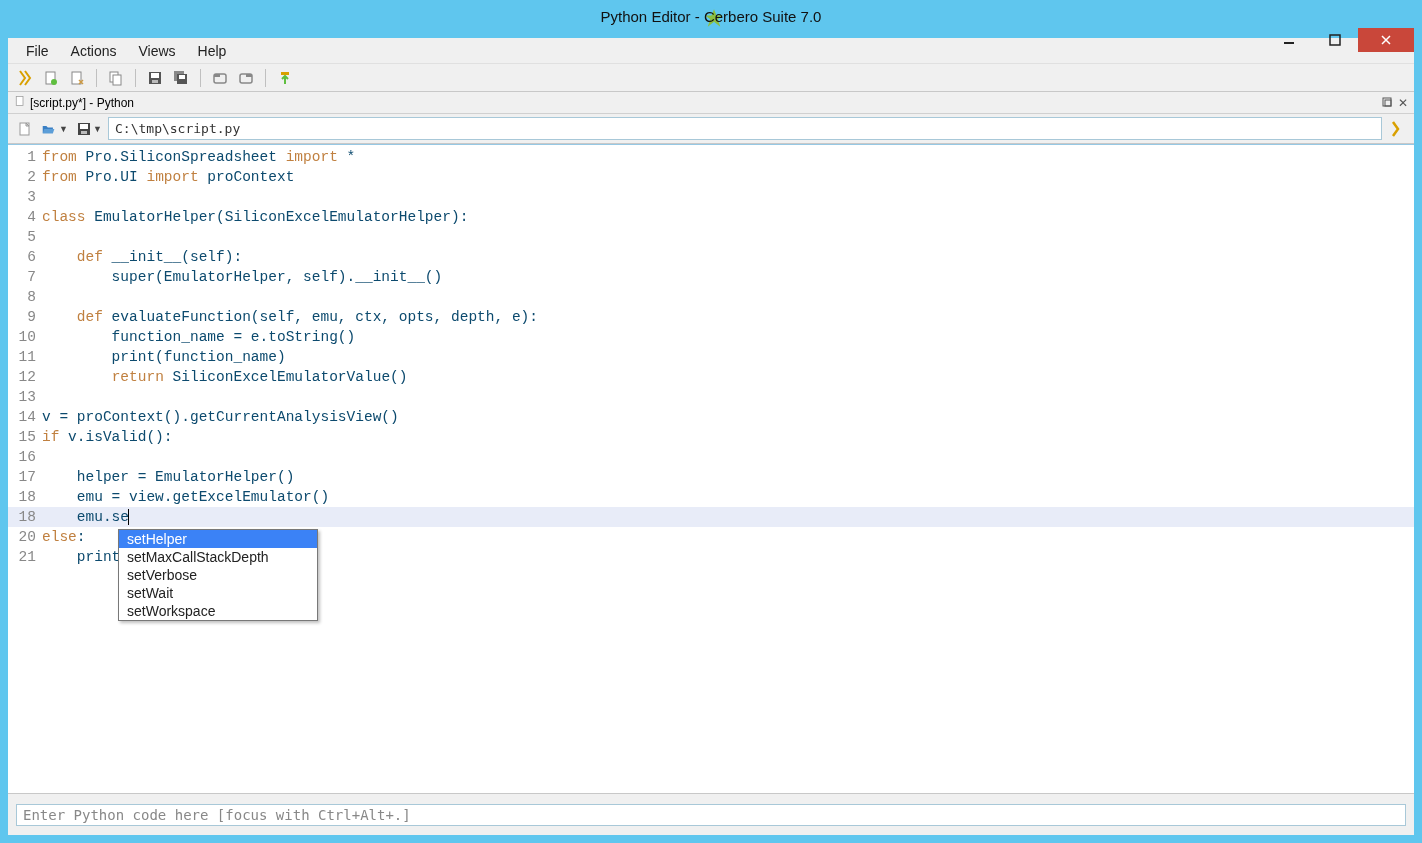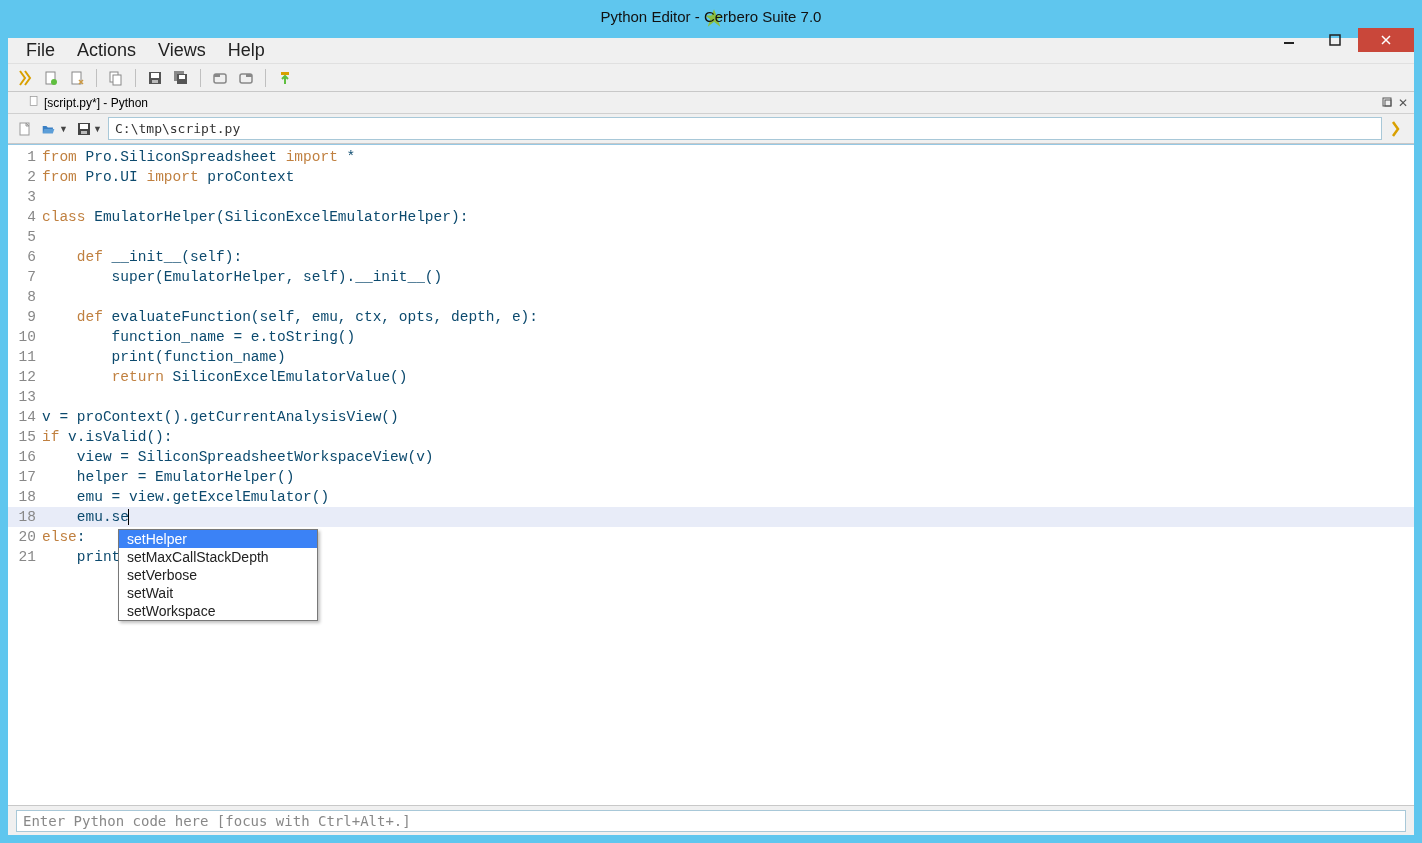--- a/index.html
+++ b/index.html
@@ -63,21 +63,21 @@
   width: 56px;
   font-size: 14px;
 }
 .menubar {
   height: 26px;
   background: #f0f0f0;
   display: flex;
   align-items: center;
   gap: 2px;
   padding: 0 8px;
-  font-size: 18px;
+  font-size: 14px;
   color: #222;
   border-bottom: 1px solid #e0e0e0;
 }
 .menubar .menu-item {
   padding: 2px 10px;
 }
 .toolbar {
   height: 28px;
   background: #f0f0f0;
   border-bottom: 1px solid #c8c8c8;
@@ -100,21 +100,21 @@
   justify-content: center;
   border-radius: 2px;
 }
 .tool-btn svg { width: 16px; height: 16px; }
 .doc-tab-bar {
   height: 22px;
   background: #f0f0f0;
   display: flex;
   align-items: center;
   border-bottom: 1px solid #d0d0d0;
-  padding-left: 20px;
+  padding-left: 6px;
   position: relative;
   font-size: 12px;
 }
 .doc-tab-bar .right-controls {
   margin-left: auto;
   display: flex;
   gap: 6px;
   padding-right: 6px;
   color: #555;
 }
@@ -186,21 +186,21 @@
 }
 .autocomplete .item {
   padding: 1px 8px;
   color: #222;
 }
 .autocomplete .item.selected {
   background: #3b82f6;
   color: #fff;
 }
 .bottom-panel {
-  height: 30px;
+  height: 42px;
   background: #f0f0f0;
   border-top: 1px solid #c8c8c8;
   display: flex;
   align-items: center;
   padding: 4px 8px;
 }
 .console-input {
   flex: 1;
   height: 22px;
   border: 1px solid #a8c8d8;
@@ -371,21 +371,21 @@
         <div class="code-line"><span class="gutter">6</span><span><span class="txt">    </span><span class="kw">def</span><span class="txt"> __init__(self):</span></span></div>
         <div class="code-line"><span class="gutter">7</span><span><span class="txt">        super(EmulatorHelper, self).__init__()</span></span></div>
         <div class="code-line"><span class="gutter">8</span><span></span></div>
         <div class="code-line"><span class="gutter">9</span><span><span class="txt">    </span><span class="kw">def</span><span class="txt"> evaluateFunction(self, emu, ctx, opts, depth, e):</span></span></div>
         <div class="code-line"><span class="gutter">10</span><span><span class="txt">        function_name = e.toString()</span></span></div>
         <div class="code-line"><span class="gutter">11</span><span><span class="txt">        print(function_name)</span></span></div>
         <div class="code-line"><span class="gutter">12</span><span><span class="txt">        </span><span class="kw">return</span><span class="txt"> SiliconExcelEmulatorValue()</span></span></div>
         <div class="code-line"><span class="gutter">13</span><span></span></div>
         <div class="code-line"><span class="gutter">14</span><span><span class="txt">v = proContext().getCurrentAnalysisView()</span></span></div>
         <div class="code-line"><span class="gutter">15</span><span><span class="kw">if</span><span class="txt"> v.isValid():</span></span></div>
-        <div class="code-line"><span class="gutter">16</span><span><span class="txt">    view = SiliconSpreadsheetWorkspaceView(v)</span></span></div>
+        <div class="code-line"><span class="gutter">16</span></div>
         <div class="code-line"><span class="gutter">17</span><span><span class="txt">    helper = EmulatorHelper()</span></span></div>
         <div class="code-line"><span class="gutter">18</span><span><span class="txt">    emu = view.getExcelEmulator()</span></span></div>
         <div class="code-line current"><span class="gutter">18</span><span><span class="txt">    emu.se</span><span class="cursor"></span></span></div>
         <div class="code-line"><span class="gutter">20</span><span><span class="kw">else</span><span class="txt">:</span></span></div>
         <div class="code-line"><span class="gutter">21</span><span><span class="txt">    print(</span><span class="str">"couldn't find view"</span><span class="txt">)</span></span></div>
       </div>
     <div class="autocomplete" id="ac" style="left:110px; top:384px;">
         <div class="item selected">setHelper</div>
         <div class="item">setMaxCallStackDepth</div>
         <div class="item">setVerbose</div>

